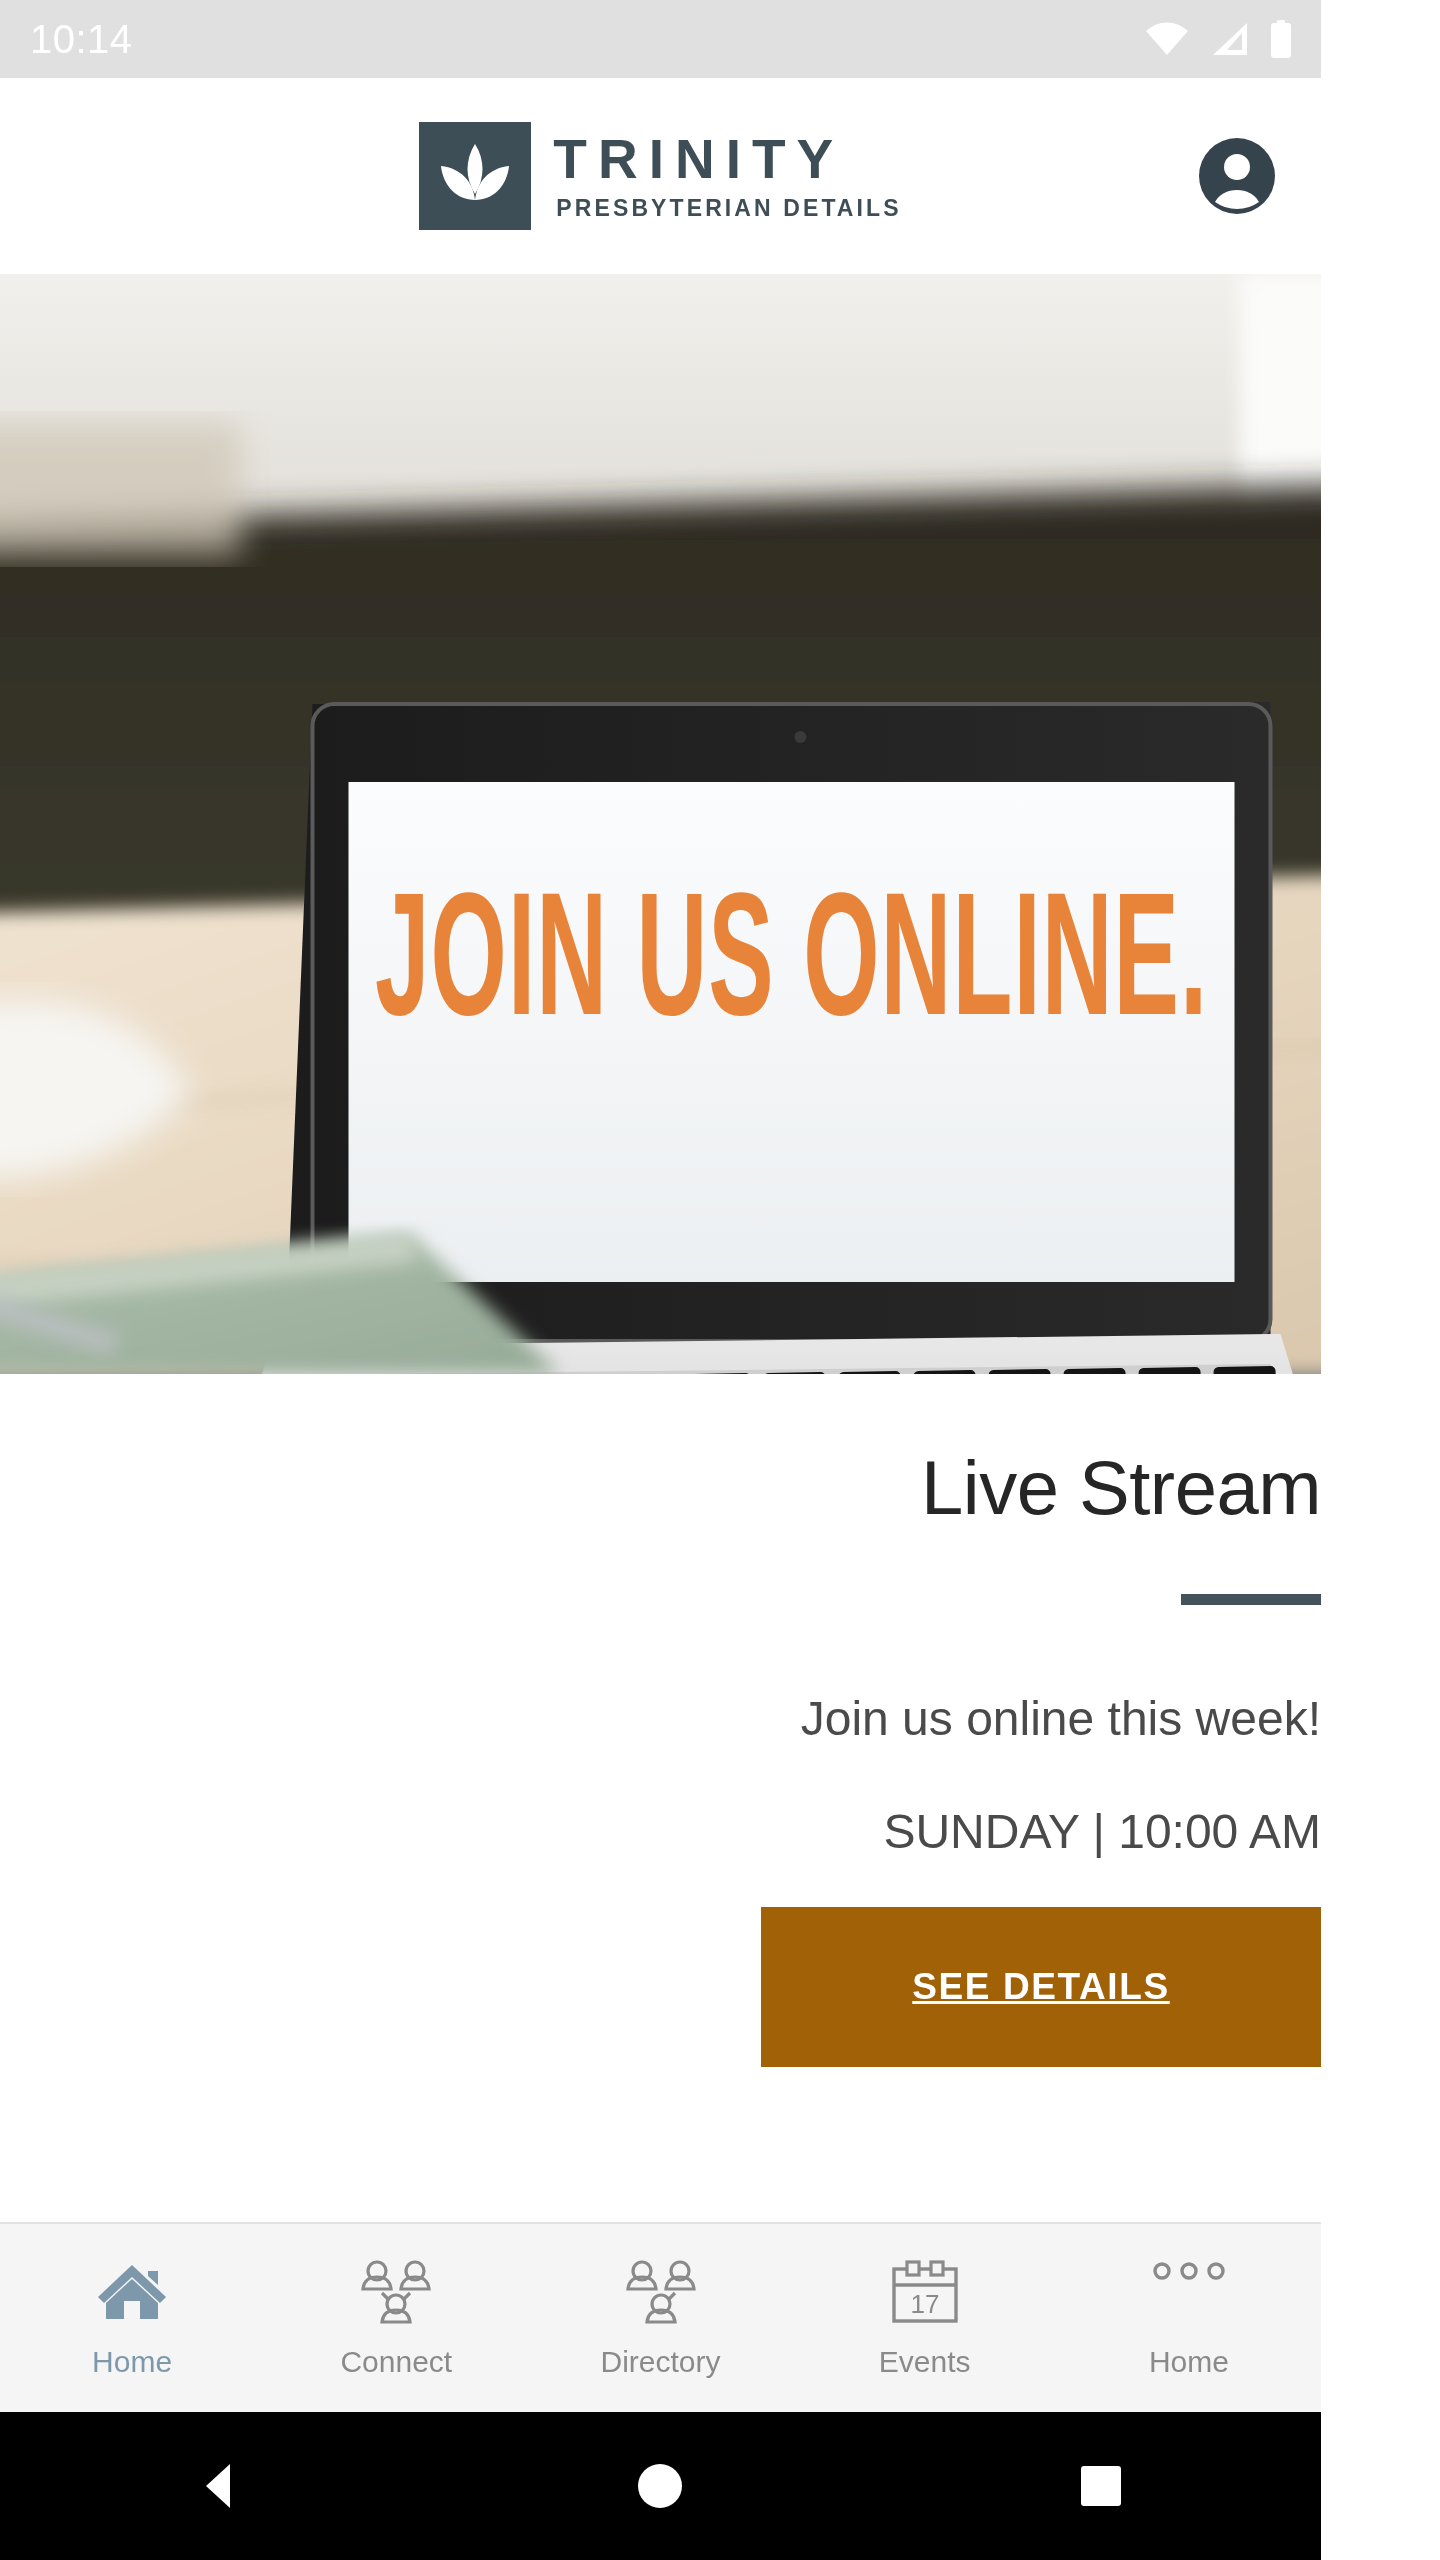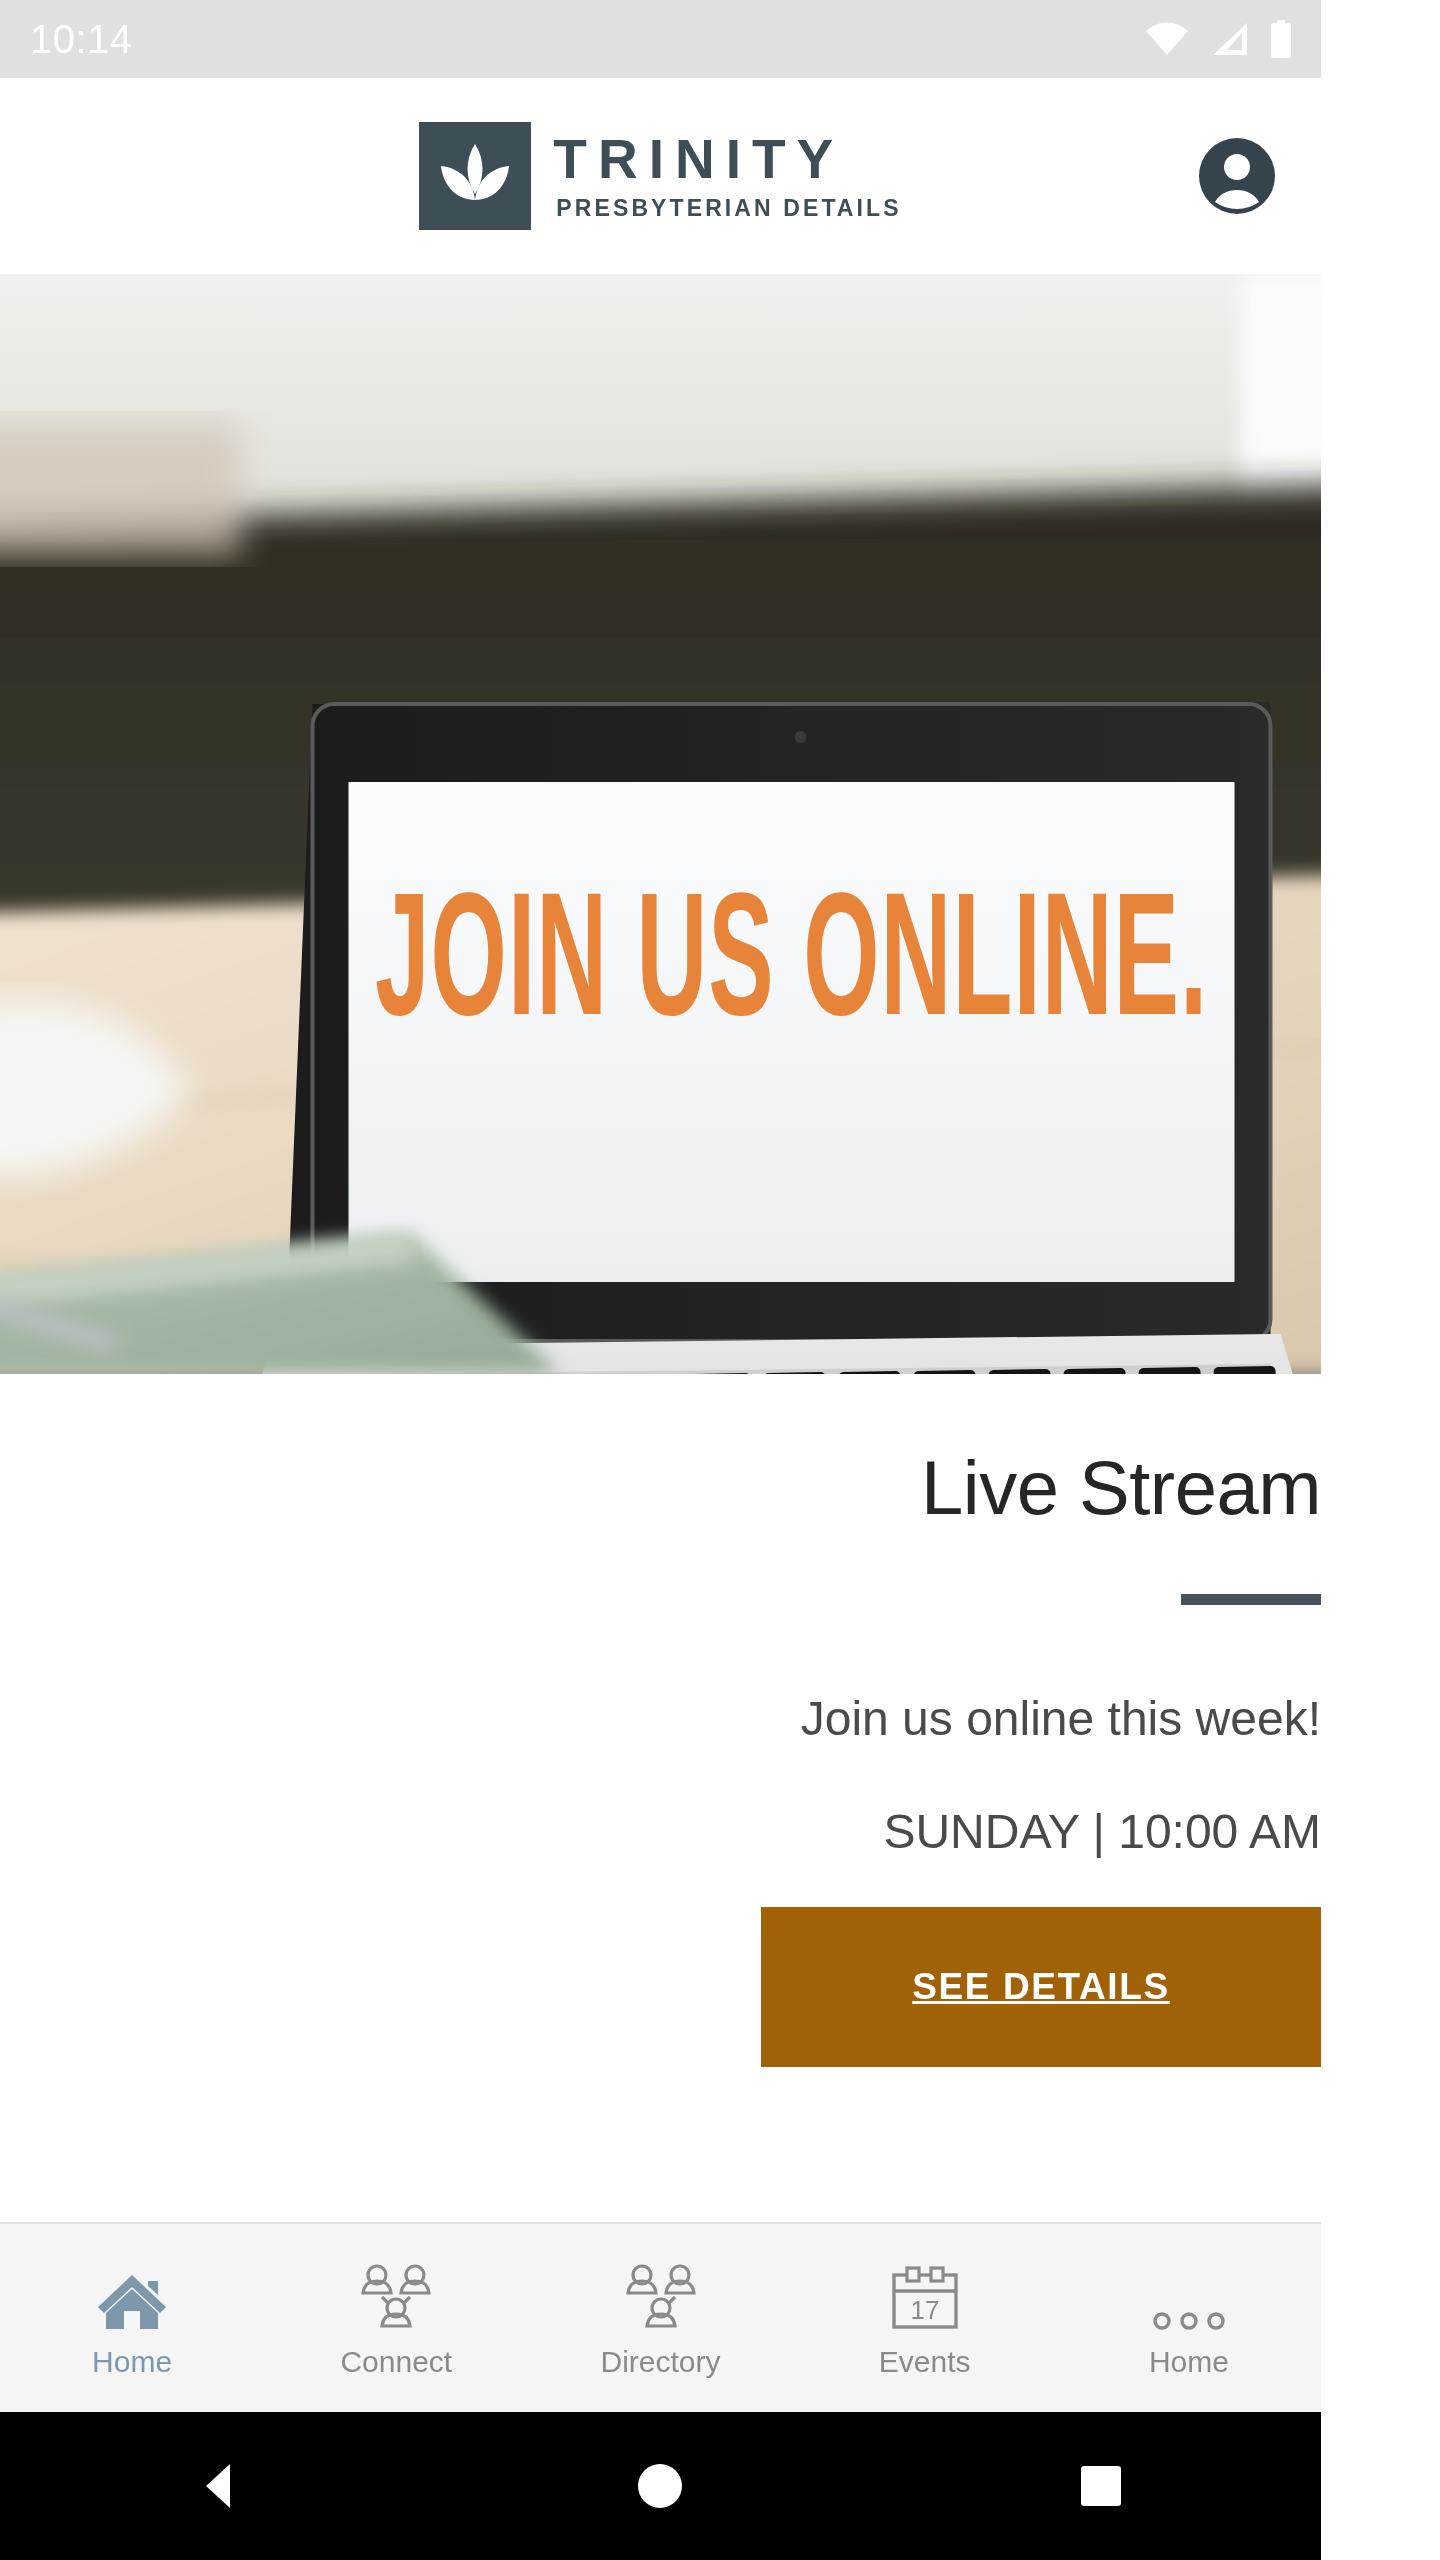--- a/index.html
+++ b/index.html
@@ -72,21 +72,21 @@
   
   .tab-bar {
     height:190px; flex:none; background:#f5f5f5;
     border-top:2px solid #e2e2e2;
     display:flex; align-items:stretch;
   }
   .tab {
     flex:1; display:flex; flex-direction:column;
     align-items:center; justify-content:center; gap:14px; cursor:pointer;
   }
-  .tab-icon { height:74px; display:flex; align-items:flex-end; justify-content:center; }
+  .tab-icon { height:74px; display:flex; align-items:flex-start; justify-content:center; }
   .tab-label { font-size:30px; color:#8a8a8a; line-height:1; }
   .tab.active .tab-label { color:#7d98aa; }
 
   
   .nav-bar {
     height:148px; flex:none; background:#000000;
     display:flex; align-items:center; justify-content:space-around;
   }
   .nav-btn { width:120px; height:120px; display:flex; align-items:center; justify-content:center; cursor:pointer; }
 </style>

